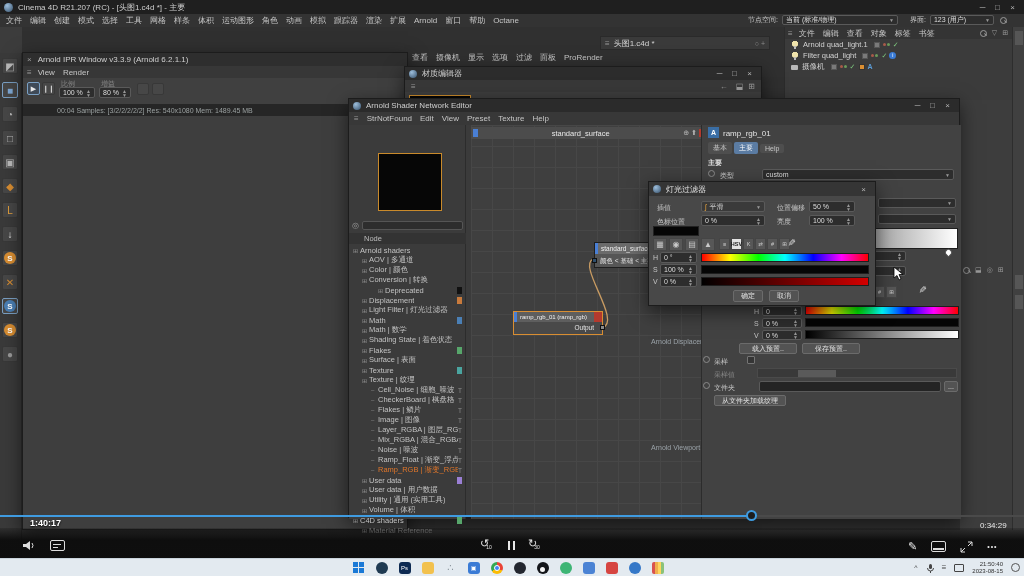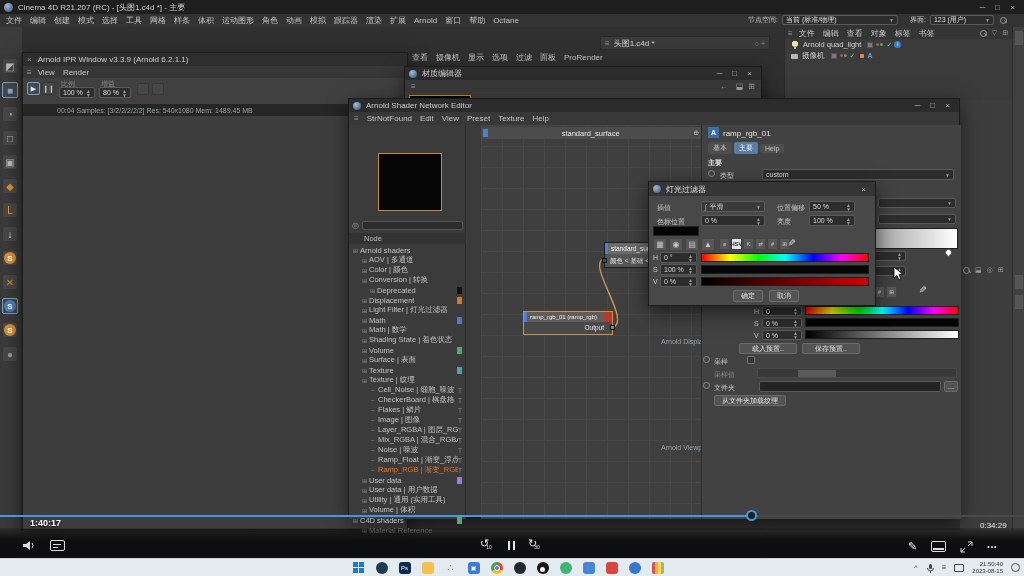--- a/index.html
+++ b/index.html
@@ -301,21 +301,31 @@
         </span>
       <span class="flex" style="margin-left:auto;margin-right:4px;gap:5px">
         <span class="mag"></span>
         <span style="font-size:7px;color:#9a9a9a">▽</span>
         <span style="font-size:7px;color:#9a9a9a">⊞</span>
       </span>
     </div>
     <div id="om-items">
         <div class="om-row">
           <span class="oi oi-light"></span>
-          <span class="nm">Arnold quad_light</span>
+          <span class="nm">Arnold quad_light.1</span>
+          <span class="om-ctl">
+            <span class="sq"></span>
+            <span class="vd" style="background: rgb(168, 90, 74);"></span>
+            <span class="vd" style="background: rgb(106, 154, 90);"></span>
+            <span class="ck">✓</span>
+          </span>
+        </div>
+        <div class="om-row">
+          <span class="oi oi-light"></span>
+          <span class="nm">Filter quad_light</span>
           <span class="om-ctl">
             <span class="sq"></span>
             <span class="vd" style="background: rgb(168, 90, 74);"></span>
             <span class="vd" style="background: rgb(106, 154, 90);"></span>
             <span class="ck">✓</span>
             <span style="width: 7px; height: 7px; border-radius: 50%; background: rgb(58, 123, 213); color: rgb(255, 255, 255); font-size: 5px; text-align: center; line-height: 7px;">i</span>
           </span>
         </div>
         <div class="om-row">
           <span class="oi oi-camera"></span>
@@ -439,21 +449,21 @@
             <span class="tl">AOV | 多通道</span>
           </div>
           <div class="tree-row" style="padding-left: 12px;">
             <span class="tw">⊞</span>
             <span class="tl">Color | 颜色</span>
           </div>
           <div class="tree-row" style="padding-left: 12px;">
             <span class="tw">⊞</span>
             <span class="tl">Conversion | 转换</span>
           </div>
-          <div class="tree-row" style="padding-left: 20px;">
+          <div class="tree-row" style="padding-left: 28px;">
             <span class="tw">⊞</span>
             <span class="tl">Deprecated</span>
             <span class="chip" style="background: rgb(17, 17, 17);"></span>
           </div>
           <div class="tree-row" style="padding-left: 12px;">
             <span class="tw">⊞</span>
             <span class="tl">Displacement</span>
             <span class="chip" style="background: rgb(200, 122, 60);"></span>
           </div>
           <div class="tree-row" style="padding-left: 12px;">
@@ -468,21 +478,21 @@
           <div class="tree-row" style="padding-left: 12px;">
             <span class="tw">⊞</span>
             <span class="tl">Math | 数学</span>
           </div>
           <div class="tree-row" style="padding-left: 12px;">
             <span class="tw">⊞</span>
             <span class="tl">Shading State | 着色状态</span>
           </div>
           <div class="tree-row" style="padding-left: 12px;">
             <span class="tw">⊞</span>
-            <span class="tl">Volume</span>
+            <span class="tl">Flakes</span>
             <span class="chip" style="background: rgb(87, 166, 107);"></span>
           </div>
           <div class="tree-row" style="padding-left: 12px;">
             <span class="tw">⊞</span>
             <span class="tl">Surface | 表面</span>
           </div>
           <div class="tree-row" style="padding-left: 12px;">
             <span class="tw">⊞</span>
             <span class="tl">Texture</span>
             <span class="chip" style="background: rgb(74, 165, 160);"></span>
@@ -558,21 +568,21 @@
             <span class="tl">C4D shaders</span>
             <span class="chip" style="background: rgb(87, 166, 107);"></span>
           </div>
           <div class="tree-row dim" style="padding-left: 12px;">
             <span class="tw">⊞</span>
             <span class="tl">Material Reference</span>
           </div>
         </div>
     </div>
 
-    <div class="abs" style="left:132px;top:26px;width:235px;height:394px;background:#3f3f3f;
+    <div class="abs" style="left:122px;top:26px;width:235px;height:394px;background:#3f3f3f;
         background-image:linear-gradient(#474747 1px,transparent 1px),linear-gradient(90deg,#474747 1px,transparent 1px);
         background-size:21px 21px">
       <div class="abs flex" style="left:0;top:2px;width:235px;height:12px;background:#4c4c4c">
         <span style="width:5px;height:8px;background:#4a7fd4;margin-left:2px"></span>
         <span style="flex:1;text-align:center;font-size:7.5px;color:#e8e8e8">standard_surface</span>
         <span style="font-size:7px;color:#b5b5b5;margin-right:2px">⊕ ⬆</span>
         <span style="width:5px;height:8px;background:#b33a2e;margin-right:2px"></span>
       </div>
       <svg class="abs" style="left:0;top:0" width="235" height="394">
         <path d="M 131 203 C 152 197, 106 141, 122 134" stroke="#c89b62" stroke-width="1.3" fill="none"></path>

